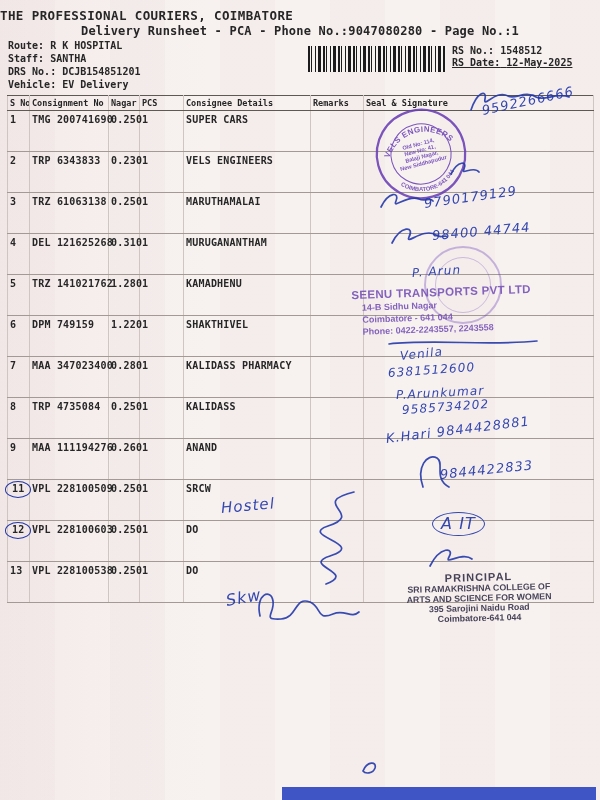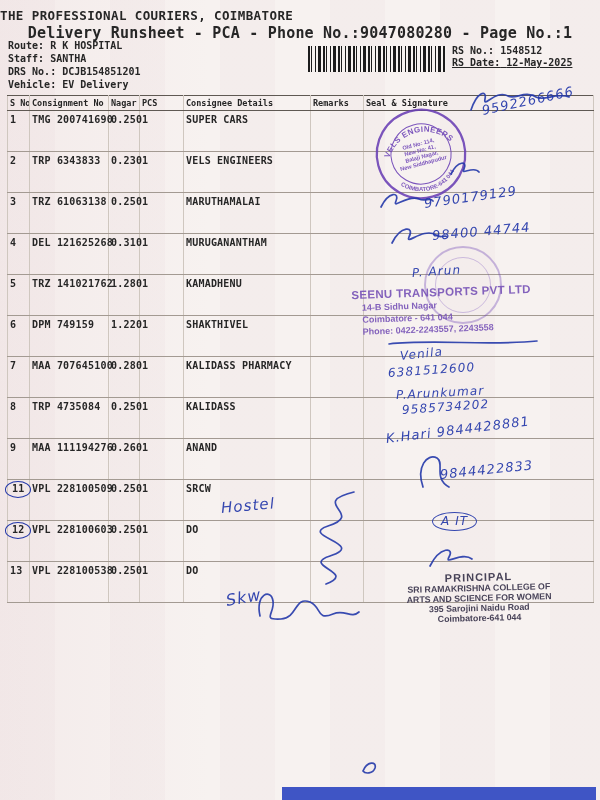--- a/index.html
+++ b/index.html
@@ -6,21 +6,21 @@
   .page{
     position:relative;width:600px;height:800px;margin:0 auto;overflow:hidden;
     background:
       linear-gradient(90deg, rgba(232,210,214,.22), rgba(248,244,242,0) 35%),
       repeating-linear-gradient(90deg, rgba(226,206,211,.14) 0 55px, rgba(255,255,255,0) 55px 110px),
       #f7f2f0;
     font-family:"DejaVu Sans Mono", monospace;color:#262626;
   }
   .printed{position:absolute;font-weight:bold;white-space:nowrap;}
   .title{top:8px;left:0;width:100%;text-align:left;font-size:12.5px;letter-spacing:.4px;}
-  .subtitle{top:24px;left:0;width:100%;text-align:center;font-size:15px;letter-spacing:.2px;}
+  .subtitle{top:24px;left:0;width:100%;text-align:center;font-size:12px;letter-spacing:.2px;}
   .meta{font-size:10px;left:8px;}
   .m1{top:40px}.m2{top:53px}.m3{top:66px}.m4{top:79px}
   .meta .lbl{margin-right:6px;}
   .barcode{
     position:absolute;left:308px;top:46px;width:138px;height:26px;
     background:repeating-linear-gradient(90deg,#1c1c1c 0 2px,#f6f2f0 2px 3px,#1c1c1c 3px 4px,#f6f2f0 4px 7px,#1c1c1c 7px 8px,#f6f2f0 8px 10px,#1c1c1c 10px 13px,#f6f2f0 13px 15px);
   }
   .rs1{top:45px;left:452px;font-size:10px;text-align:center;}
   .rs2{top:57px;left:452px;font-size:10px;text-decoration:underline;}
   table.runsheet{
@@ -146,21 +146,21 @@
           <td>6</td>
           <td>DPM 749159</td>
           <td>1.220</td>
           <td>1</td>
           <td>SHAKTHIVEL</td>
           <td></td>
           <td></td>
         </tr>
         <tr>
           <td>7</td>
-          <td>MAA 707645100</td>
+          <td>MAA 347023400</td>
           <td>0.280</td>
           <td>1</td>
           <td>KALIDASS PHARMACY</td>
           <td></td>
           <td></td>
         </tr>
         <tr>
           <td>8</td>
           <td>TRP 4735084</td>
           <td>0.250</td>
@@ -275,18 +275,18 @@
       <span class="hand" style="left: 424px; top: 196px; font-size: 13px; transform: rotate(-8deg);">9790179129</span>
       <span class="hand" style="left: 432px; top: 228px; font-size: 13px; transform: rotate(-5deg);">98400 44744</span>
       <span class="hand" style="left: 412px; top: 266px; font-size: 12px; transform: rotate(-4deg);">P. Arun</span>
       <span class="hand" style="left: 400px; top: 349px; font-size: 12px; transform: rotate(-6deg);">Venila</span>
       <span class="hand" style="left: 388px; top: 366px; font-size: 12px; transform: rotate(-4deg);">6381512600</span>
       <span class="hand" style="left: 396px; top: 388px; font-size: 12px; transform: rotate(-3deg);">P.Arunkumar</span>
       <span class="hand" style="left: 402px; top: 403px; font-size: 12px; transform: rotate(-4deg);">9585734202</span>
       <span class="hand" style="left: 386px; top: 431px; font-size: 13px; transform: rotate(-7deg);">K.Hari 9844428881</span>
       <span class="hand" style="left: 440px; top: 467px; font-size: 13px; transform: rotate(-6deg);">9844422833</span>
       <span class="hand" style="left: 221px; top: 499px; font-size: 15px; transform: rotate(-5deg);">Hostel</span>
-      <span class="hand hand-circled" style="left: 432px; top: 512px; font-size: 12px; transform: rotate(0deg); text-align: center;">A IT</span>
+      <span class="hand hand-circled" style="left: 432px; top: 512px; font-size: 16px; transform: rotate(0deg); text-align: center;">A IT</span>
       <span class="hand" style="left: 226px; top: 591px; font-size: 16px; transform: rotate(-10deg);">Skw</span>
     </div>
 
   <div class="footer-bar"></div>
 </div>
 
 </body></html>

